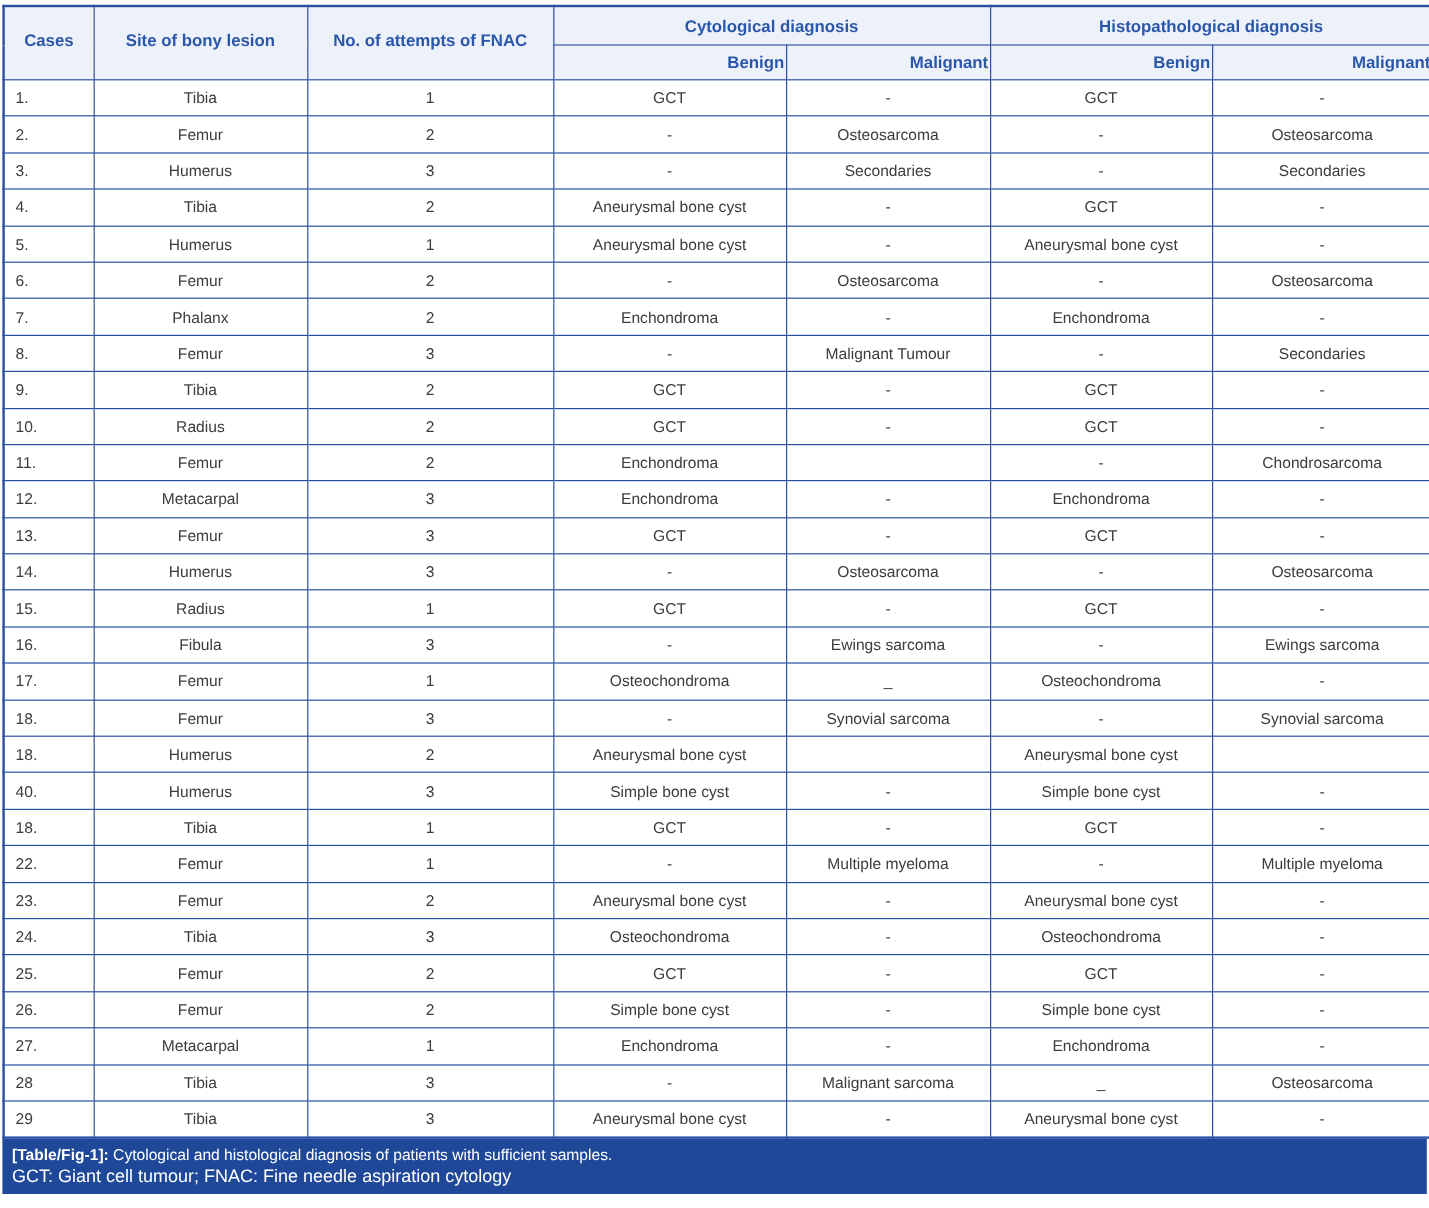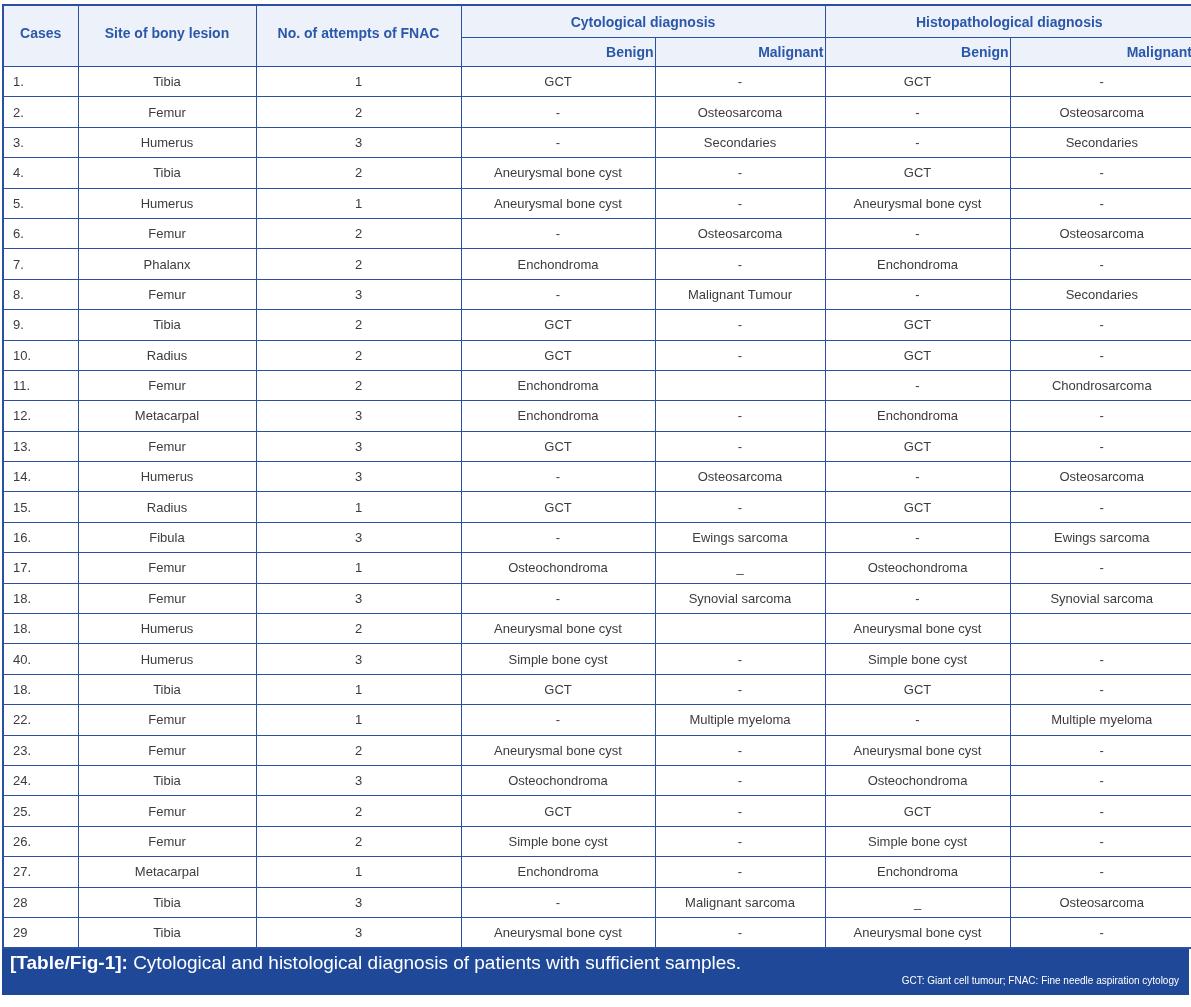--- a/index.html
+++ b/index.html
@@ -51,29 +51,28 @@
     text-align: left;
     padding-left: 9px;
   }
   .footer {
     background: #1f4898;
     color: #ffffff;
     padding: 5px 10px 7px 8px;
     margin-top: 0;
   }
   .cap-line {
-    font-size: 19px;
+    font-size: 13px;
     line-height: 18px;
   }
   .cap-bold { font-weight: bold; }
   .abbrev {
-    font-size: 10px;
+    font-size: 15px;
     line-height: 15px;
     margin-top: 1px;
-    text-align: right;
   }
 </style>
 </head>
 <body>
 
 <div class="wrap">
   <table class="diag">
     <colgroup>
       <col style="width:75px">
       <col style="width:178px">

